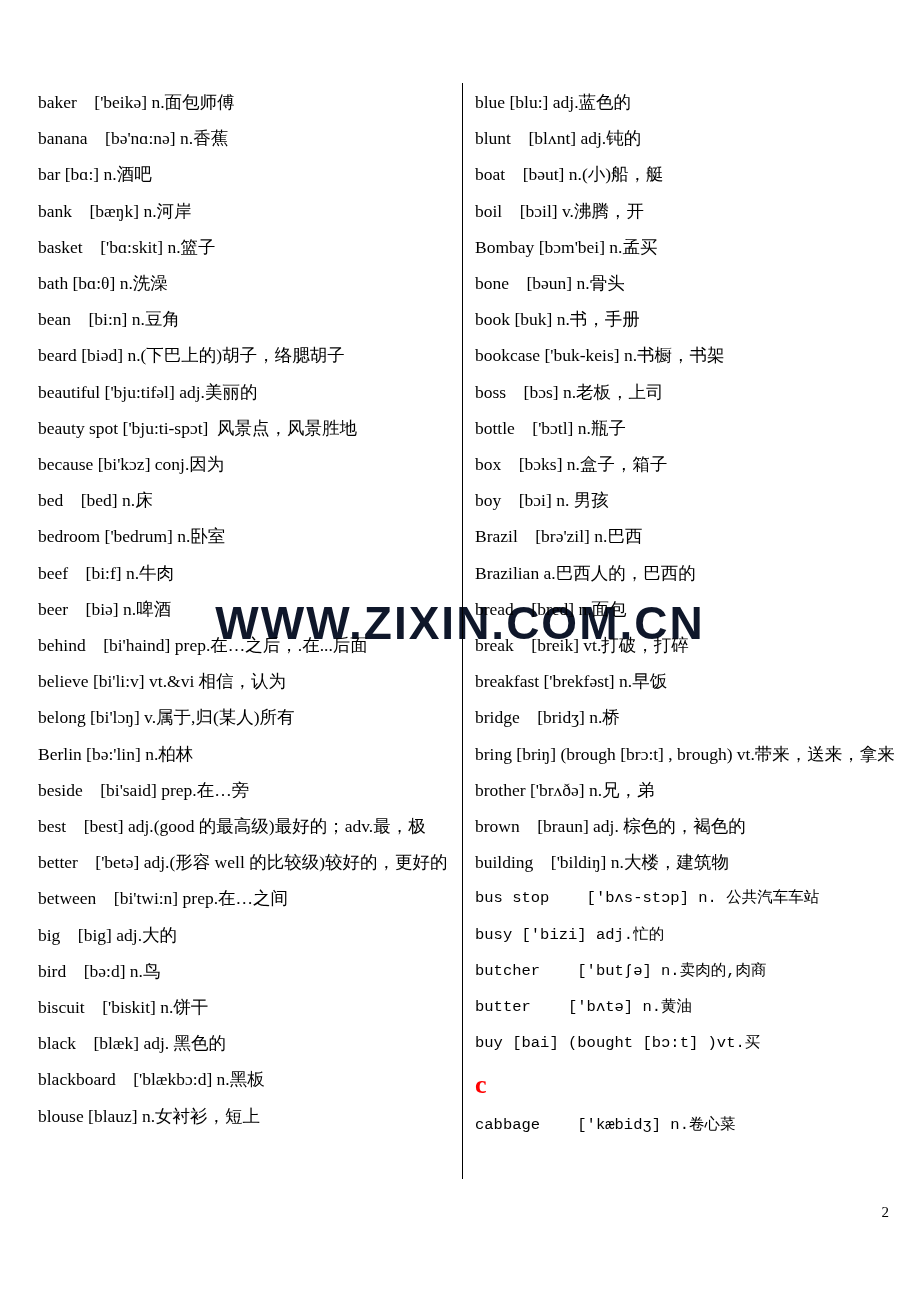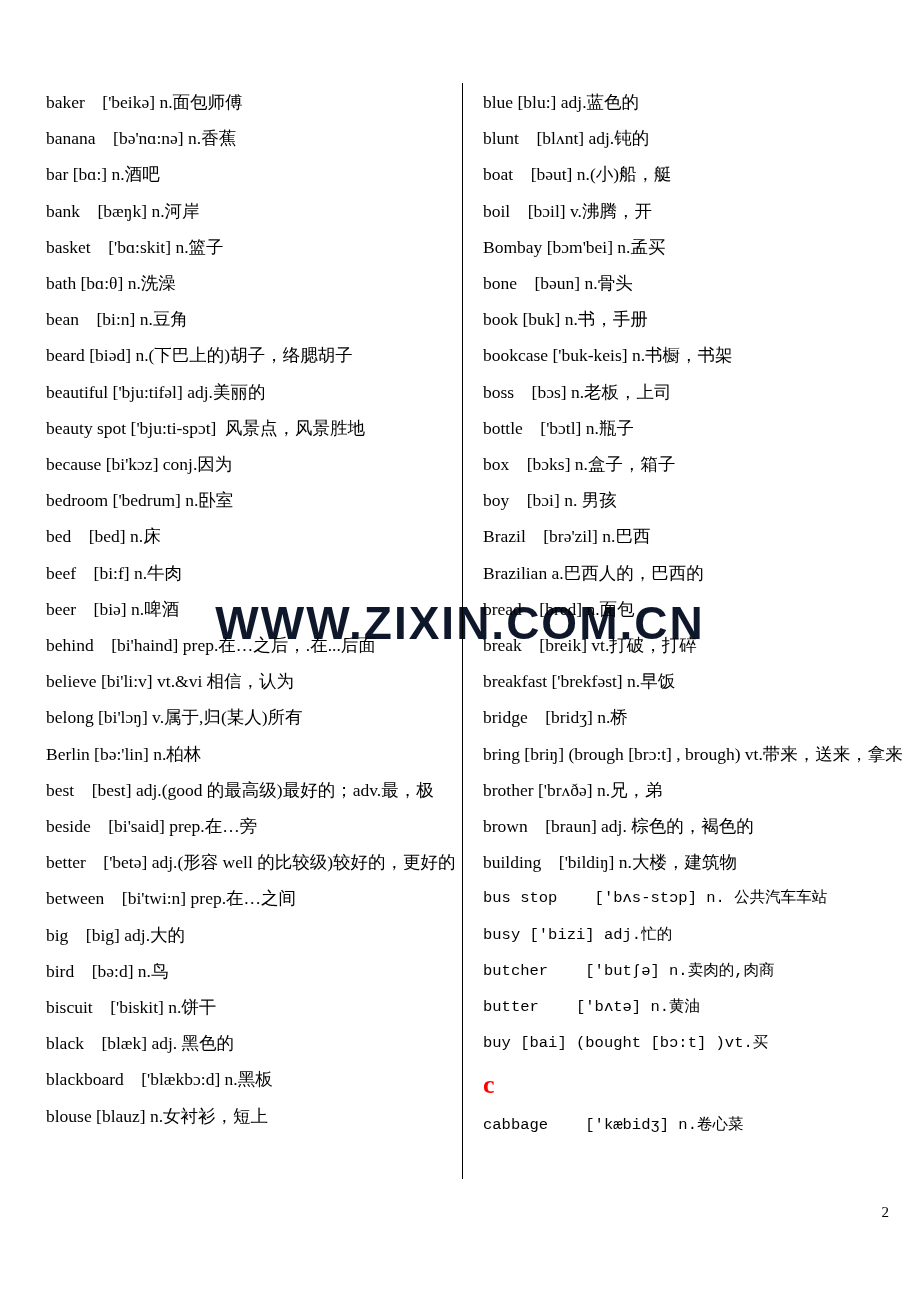--- a/index.html
+++ b/index.html
@@ -36,21 +36,21 @@
     letter-spacing: 2px;
     color: #0f172a;
     white-space: nowrap;
     z-index: 0;
     user-select: none;
   }
 
   
   #columns {
     position: absolute;
-    left: 8px;
+    left: 0;
     top: 0;
     width: 764px;
     height: 1302px;
     z-index: 2;
   }
 
   .col {
     position: absolute;
     top: 84px;
   }
@@ -116,30 +116,30 @@
         <p class="entry">banana    [bə'nɑ:nə] n.香蕉</p>
         <p class="entry">bar [bɑ:] n.酒吧</p>
         <p class="entry">bank    [bæŋk] n.河岸</p>
         <p class="entry">basket    ['bɑ:skit] n.篮子</p>
         <p class="entry">bath [bɑ:θ] n.洗澡</p>
         <p class="entry">bean    [bi:n] n.豆角</p>
         <p class="entry">beard [biəd] n.(下巴上的)胡子，络腮胡子</p>
         <p class="entry">beautiful ['bju:tifəl] adj.美丽的</p>
         <p class="entry">beauty spot ['bju:ti-spɔt]  风景点，风景胜地</p>
         <p class="entry">because [bi'kɔz] conj.因为</p>
+        <p class="entry">bed    [bed] n.床</p>
         <p class="entry">bedroom ['bedrum] n.卧室</p>
-        <p class="entry">bed    [bed] n.床</p>
         <p class="entry">beef    [bi:f] n.牛肉</p>
         <p class="entry">beer    [biə] n.啤酒</p>
         <p class="entry">behind    [bi'haind] prep.在…之后，.在...后面</p>
         <p class="entry">believe [bi'li:v] vt.&amp;vi 相信，认为</p>
         <p class="entry">belong [bi'lɔŋ] v.属于,归(某人)所有</p>
         <p class="entry">Berlin [bə:'lin] n.柏林</p>
+        <p class="entry">beside    [bi'said] prep.在…旁</p>
         <p class="entry">best    [best] adj.(good 的最高级)最好的；adv.最，极</p>
-        <p class="entry">beside    [bi'said] prep.在…旁</p>
         <p class="entry">better    ['betə] adj.(形容 well 的比较级)较好的，更好的</p>
         <p class="entry">between    [bi'twi:n] prep.在…之间</p>
         <p class="entry">big    [big] adj.大的</p>
         <p class="entry">bird    [bə:d] n.鸟</p>
         <p class="entry">biscuit    ['biskit] n.饼干</p>
         <p class="entry">black    [blæk] adj. 黑色的</p>
         <p class="entry">blackboard    ['blækbɔ:d] n.黑板</p>
         <p class="entry">blouse [blauz] n.女衬衫，短上</p>
       </div>
 

